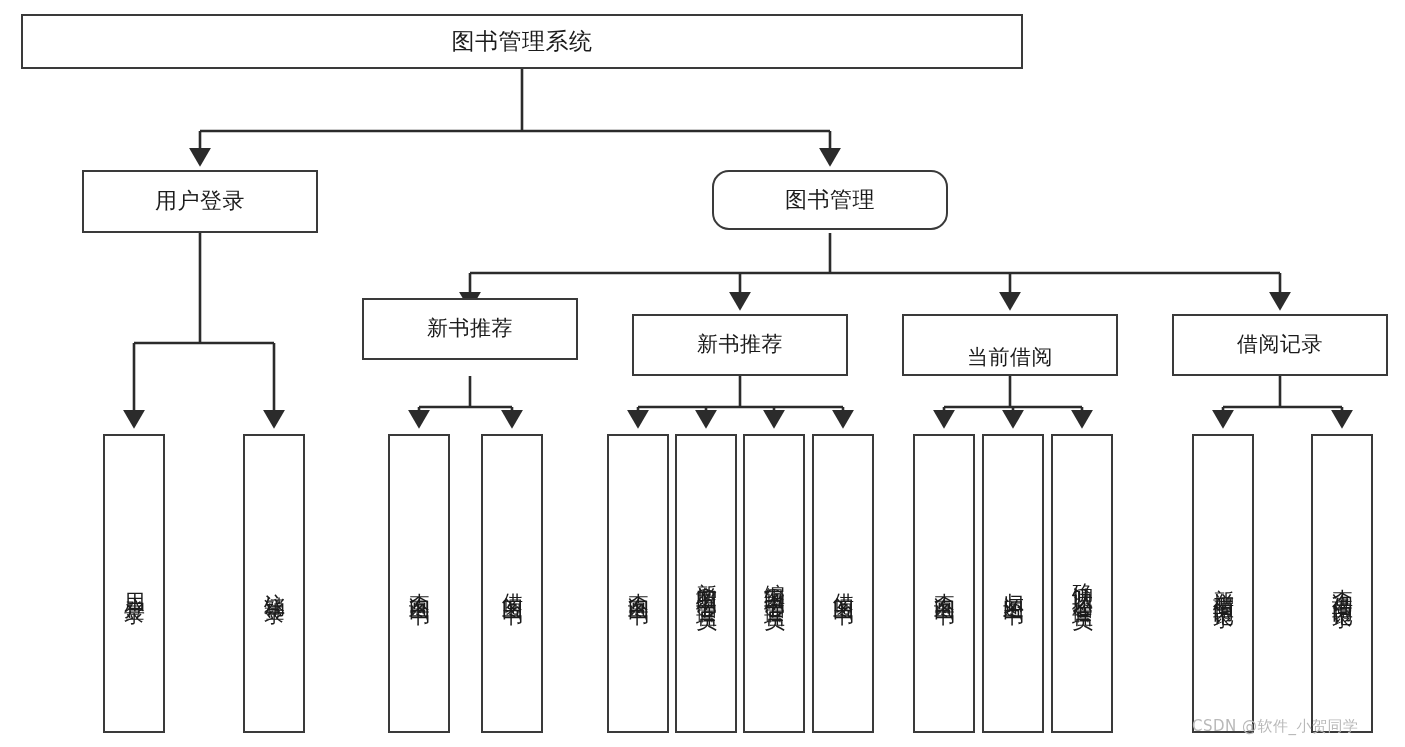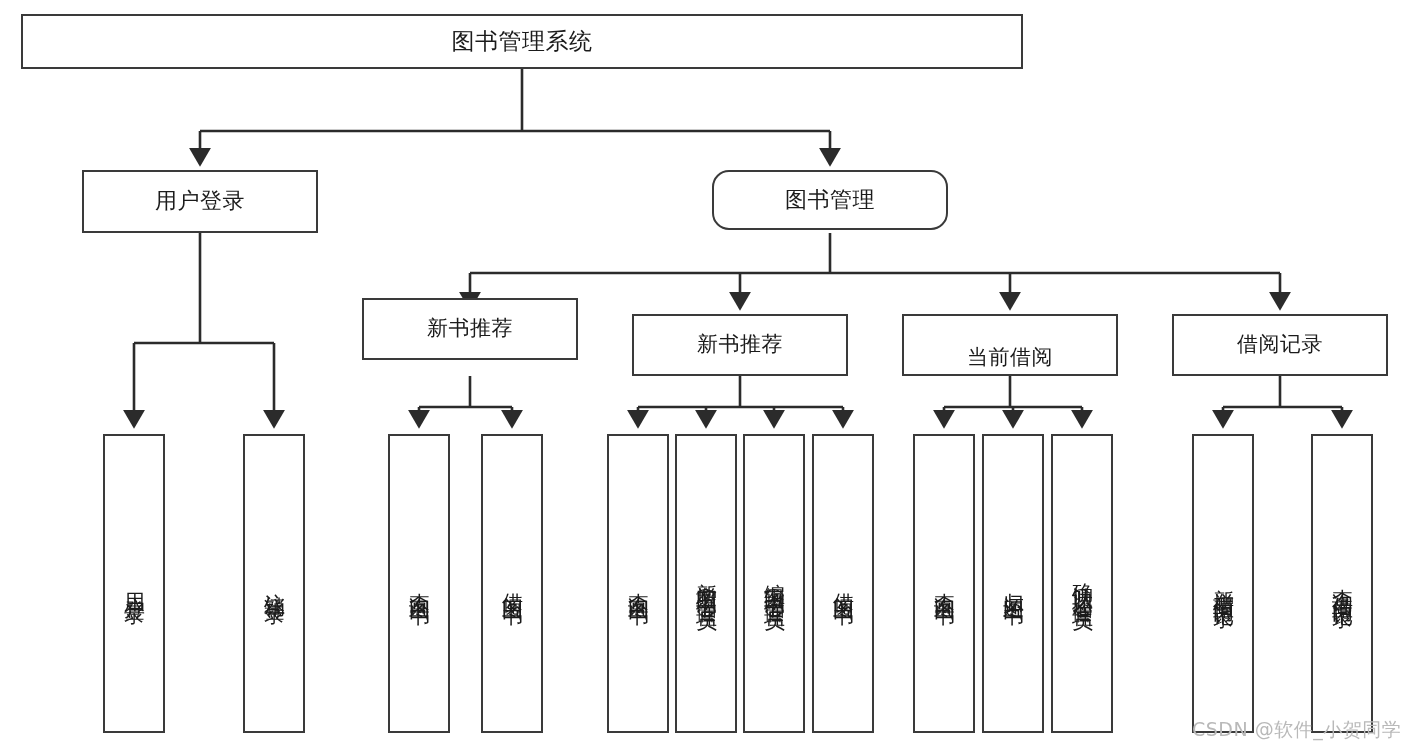--- a/index.html
+++ b/index.html
@@ -54,21 +54,21 @@
   .node.leaf .label {
     font-size: 21px;
     writing-mode: vertical-rl;
     text-orientation: upright;
     letter-spacing: 4px;
     line-height: 1;
     white-space: nowrap;
   }
   .watermark {
     position: absolute;
-    font-size: 19px;
+    font-size: 15px;
     color: #b9b9b9;
     white-space: nowrap;
     z-index: 3;
     letter-spacing: 0.5px;
   }
 </style>
 </head>
 <body>
 
 <div id="canvas" style="background: rgb(255, 255, 255);">

